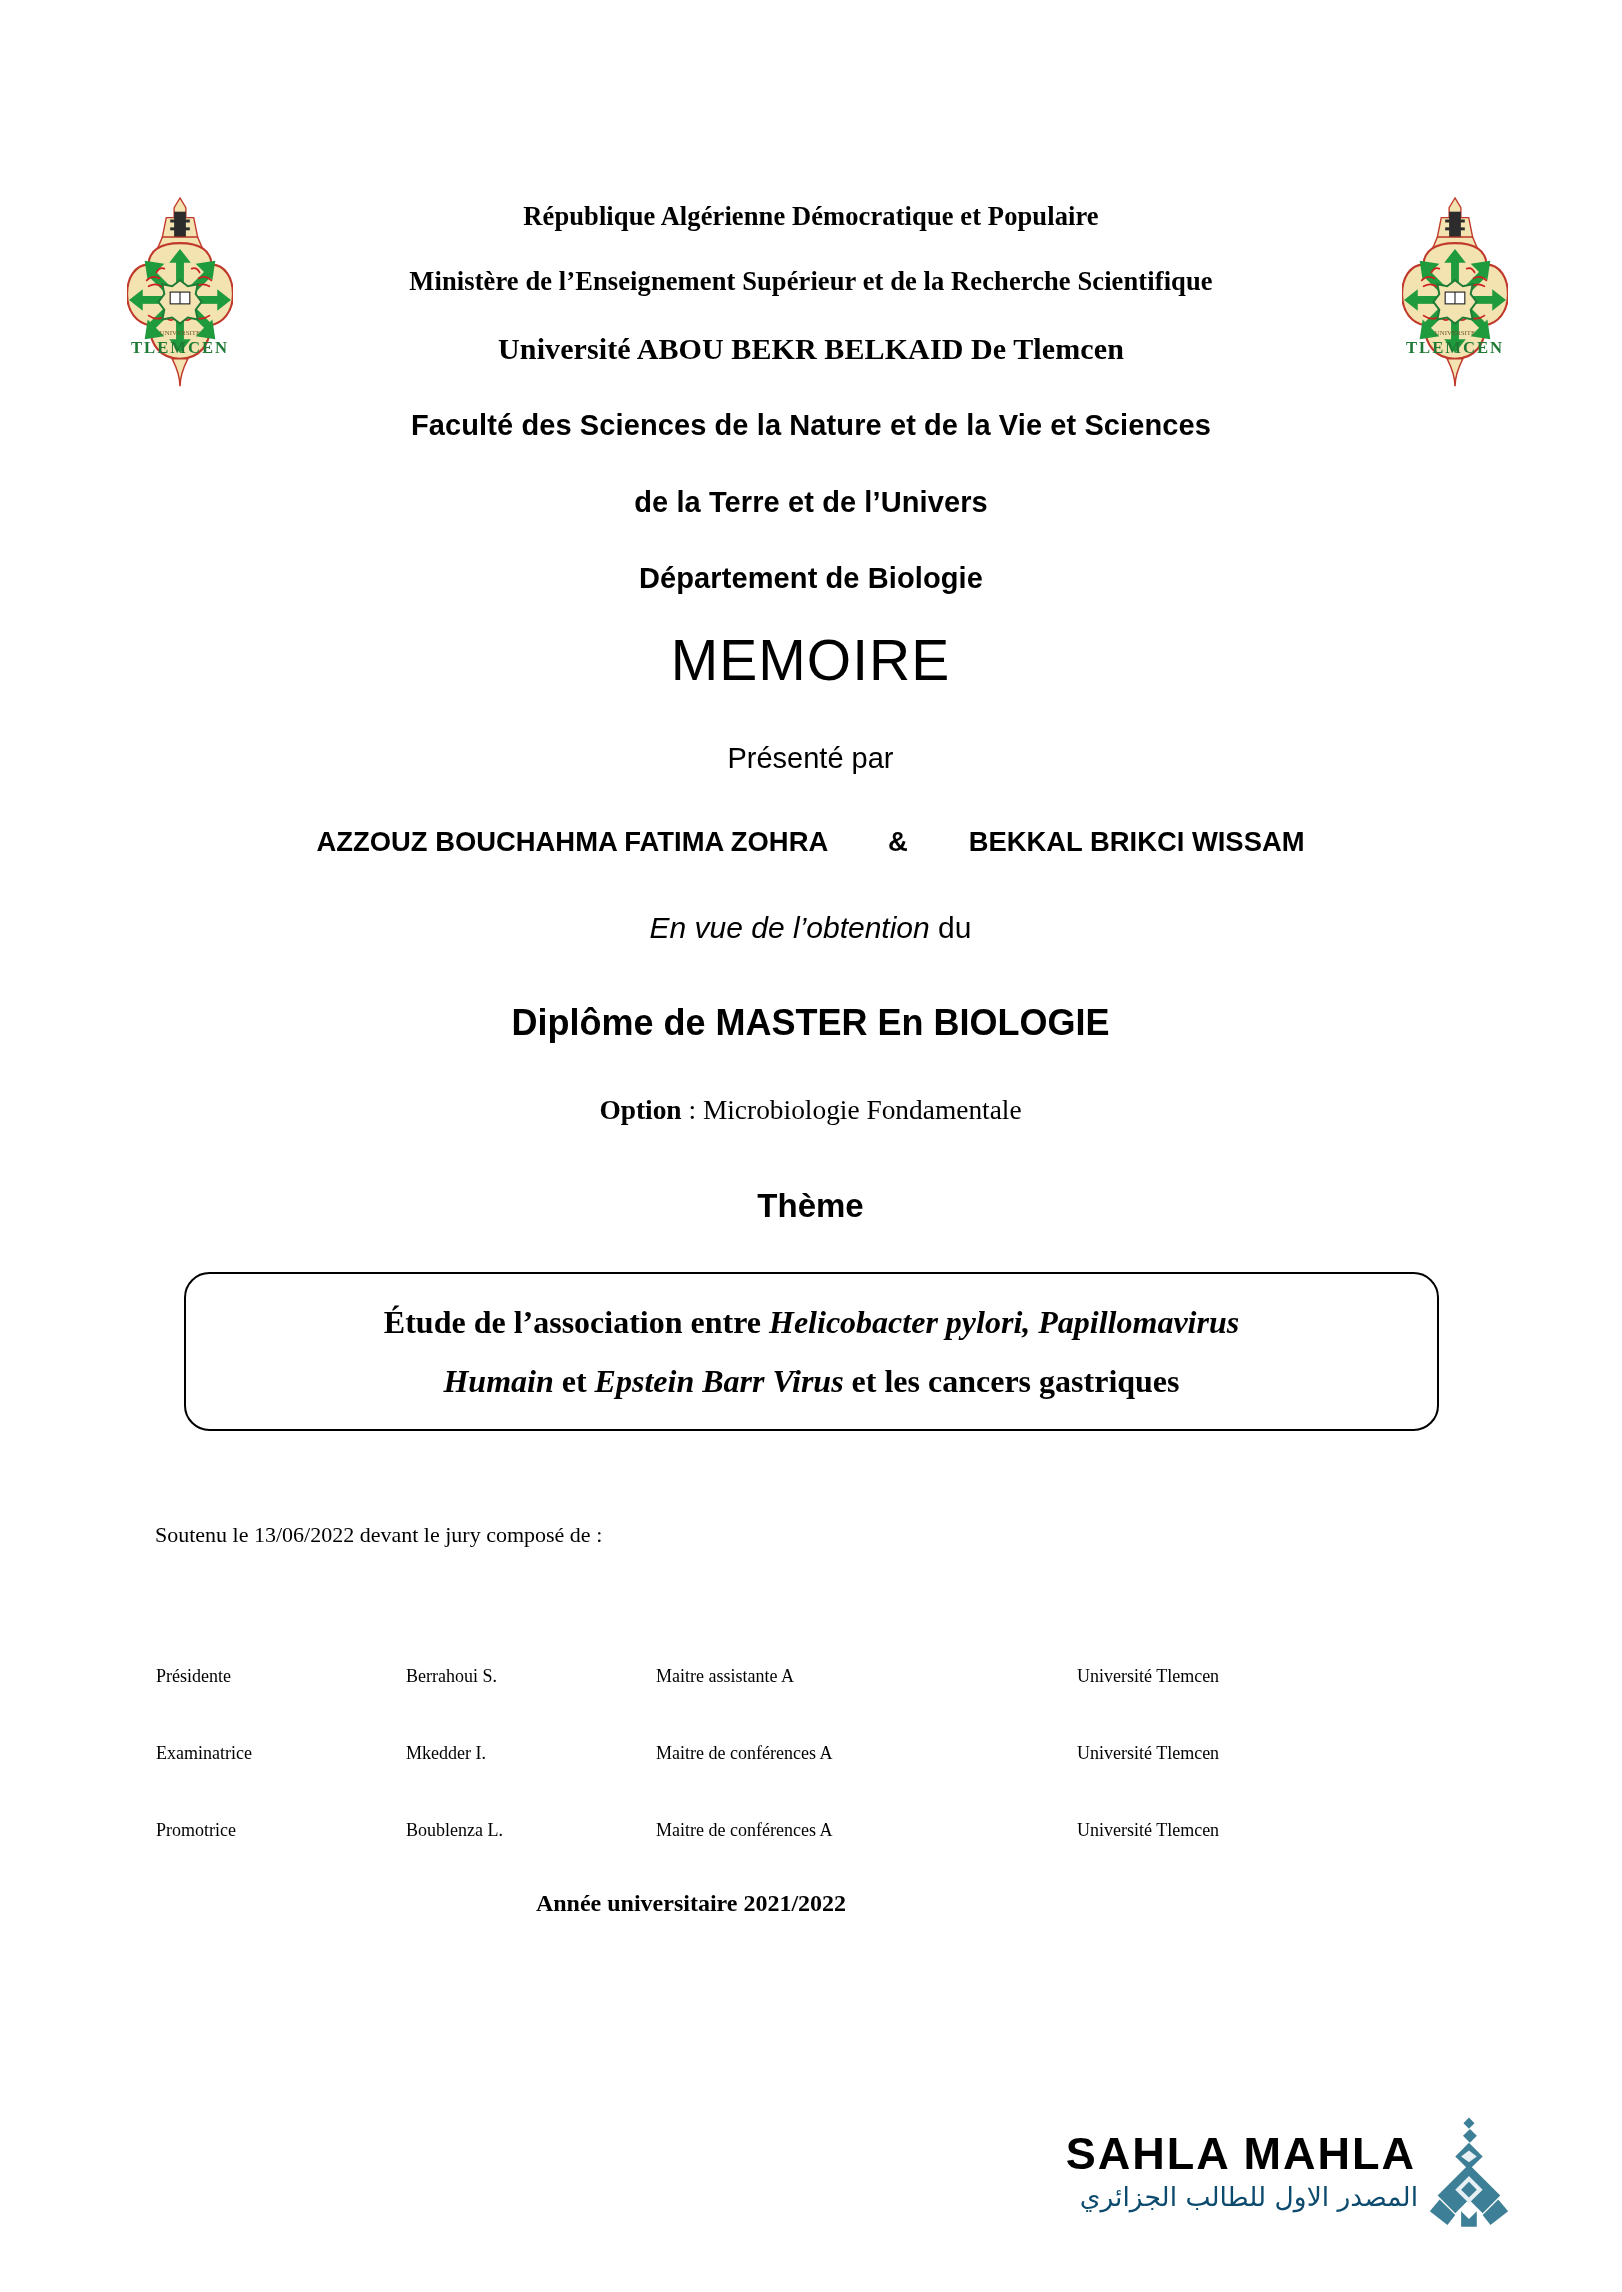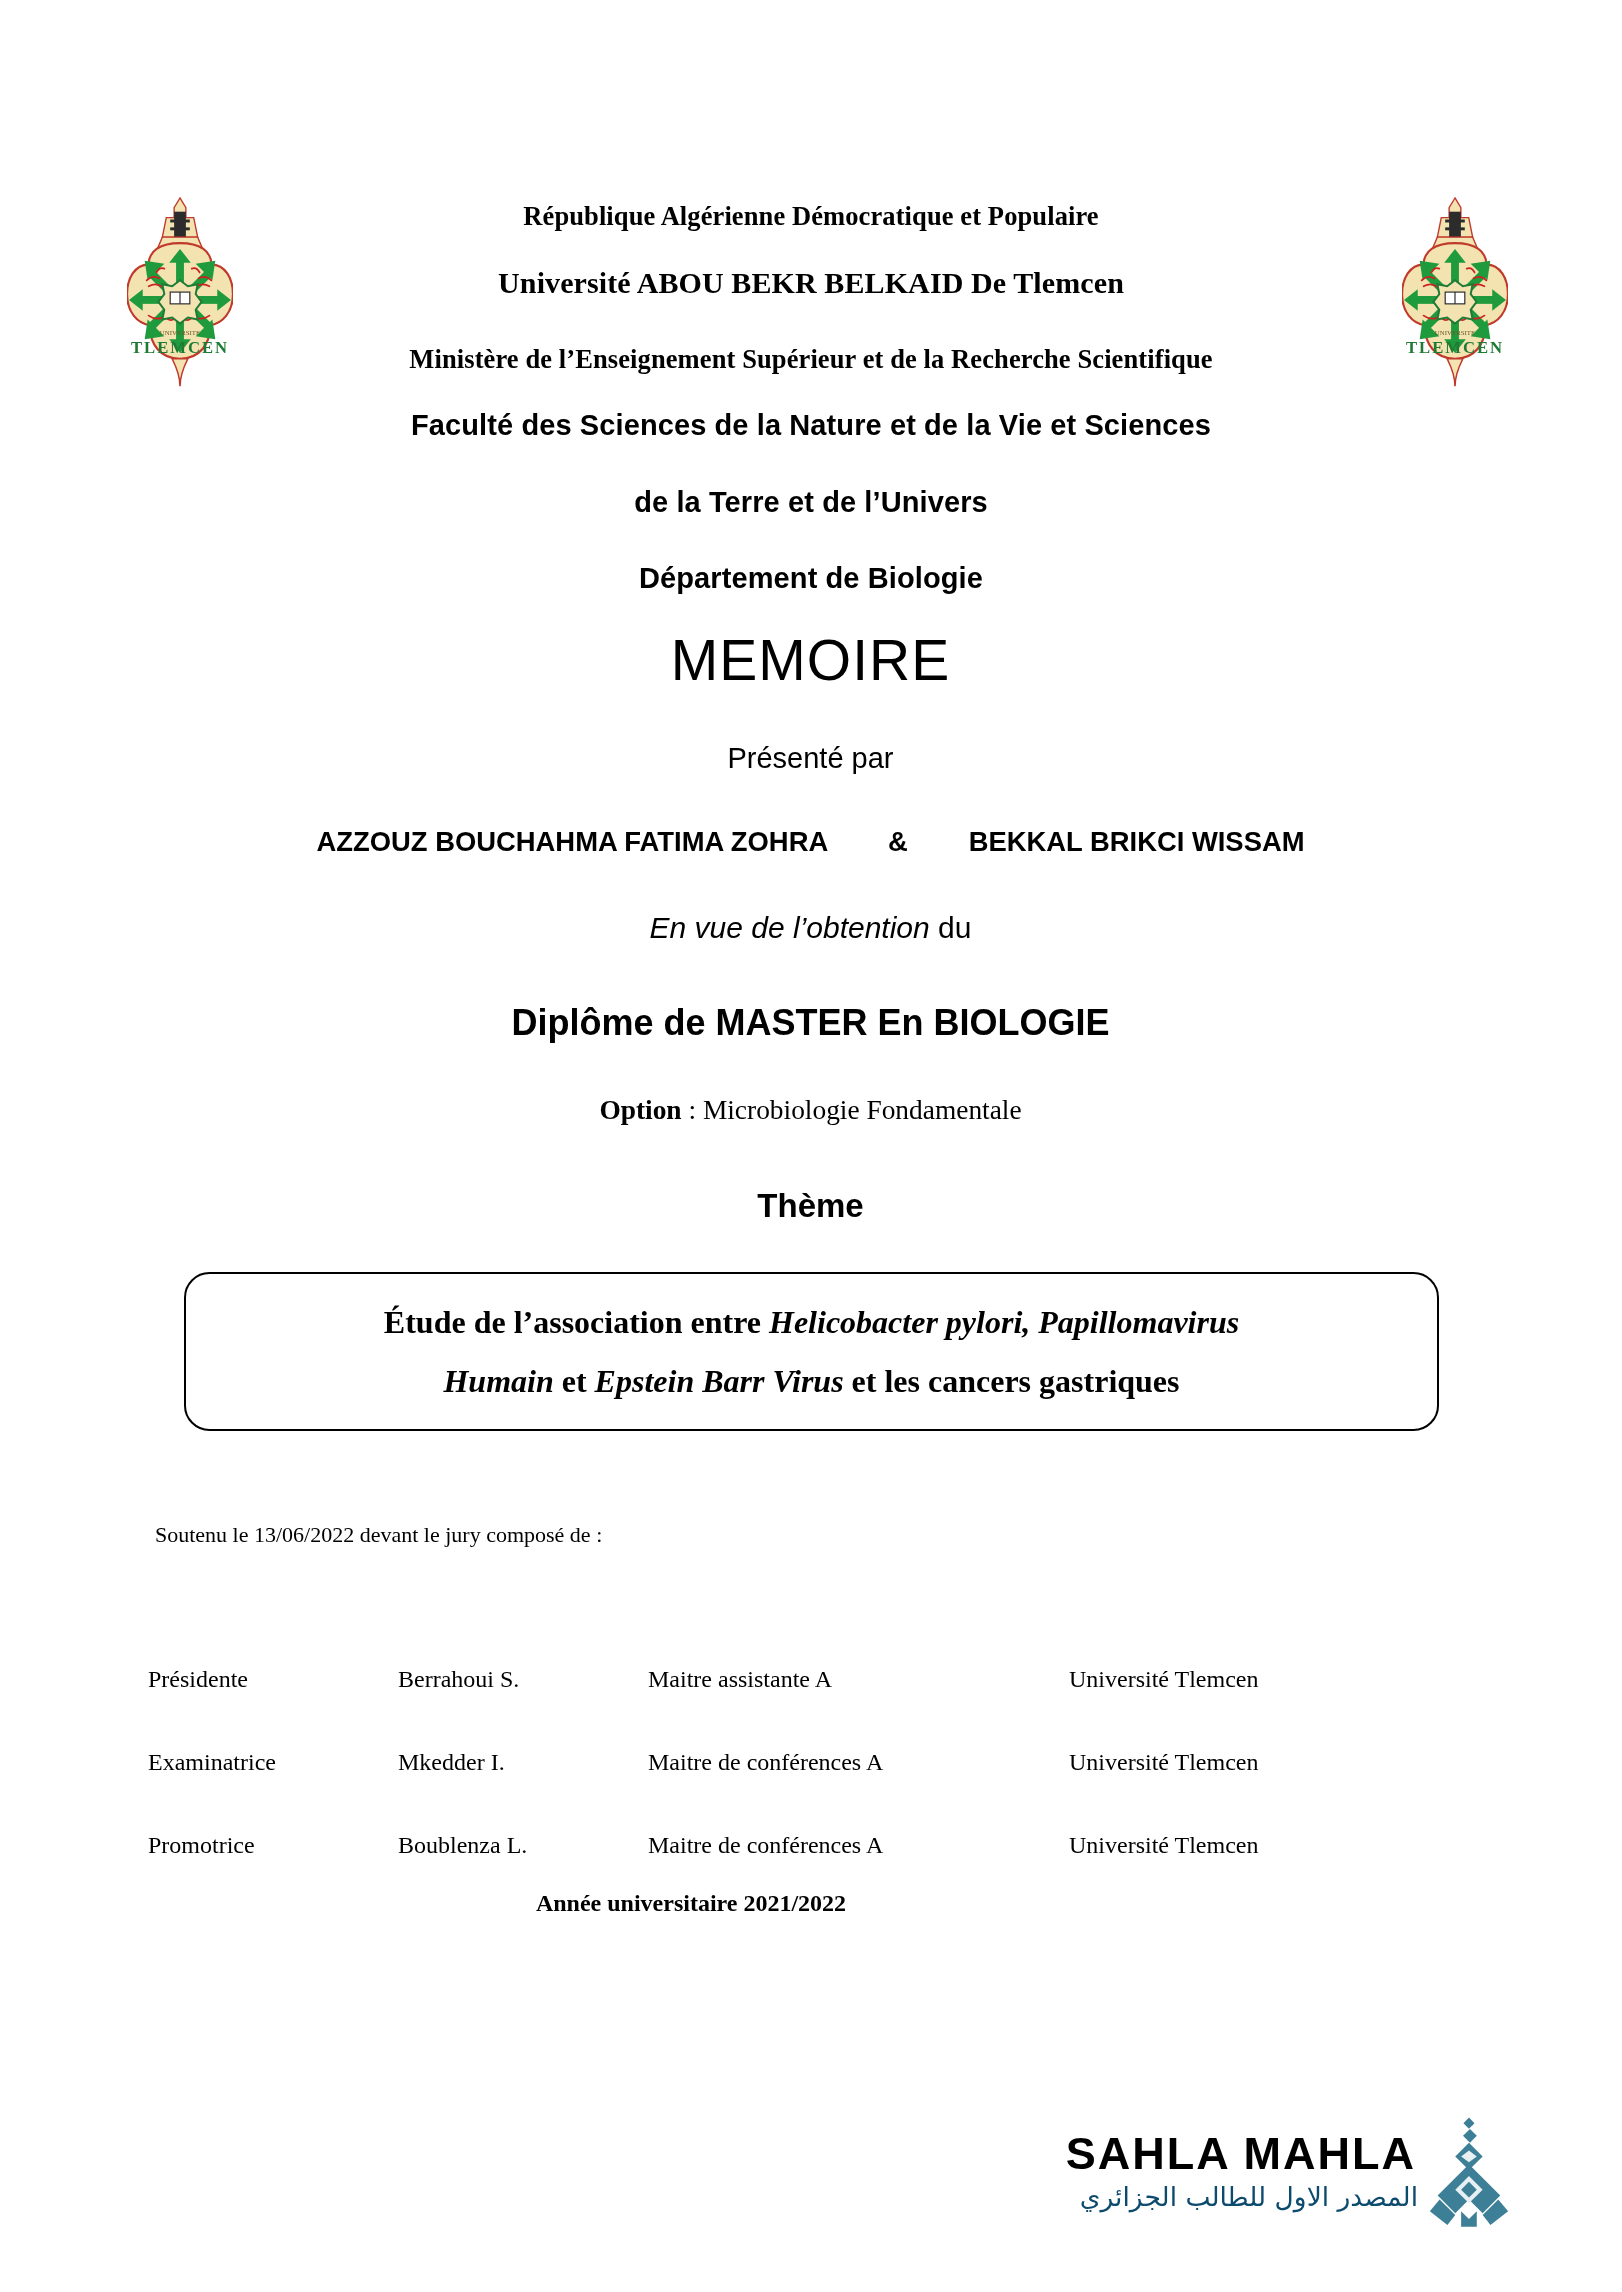--- a/index.html
+++ b/index.html
@@ -139,26 +139,26 @@
   
   .soutenu {
     position: absolute;
     left: 155px;
     top: 1522px;
     font-family: "Liberation Serif", serif;
     font-size: 22px;
   }
   .jury {
     position: absolute;
-    left: 148px;
+    left: 156px;
     top: 1666px;
     width: 1225px;
     border-collapse: collapse;
     font-family: "Liberation Serif", serif;
-    font-size: 24px;
+    font-size: 18px;
   }
   .jury td {
     padding: 0 0 56px 0;
     vertical-align: top;
     white-space: nowrap;
   }
   .jury td.c0 { width: 250px; }
   .jury td.c1 { width: 250px; }
   .jury td.c2 { width: 421px; }
   .jury td.c3 { width: 304px; }
@@ -347,22 +347,22 @@
         <line x1="54" y1="98" x2="54" y2="110" stroke="#2c2c2c" stroke-width="1.2"></line>
       </g>
       <text x="54" y="142" text-anchor="middle" font-family="Liberation Serif, serif" font-size="7" fill="#6b5a2a">UNIVERSITE</text>
       <text x="54" y="160" text-anchor="middle" font-family="Liberation Serif, serif" font-size="17" font-weight="bold" letter-spacing="2" fill="#1f7a35">TLEMCEN</text>
       <path d="M46 166 q8 16 8 28 q0 -12 8 -28 z" fill="#f2e3b0" stroke="#c0392b" stroke-width="1.6"></path>
     </svg>
   </div>
 
   <div class="header-block">
     <div class="hdr-line">République Algérienne Démocratique et Populaire</div>
+    <div class="hdr-line">Ministère de l’Enseignement Supérieur et de la Recherche Scientifique</div>
     <div class="hdr-line univ">Université ABOU BEKR BELKAID De Tlemcen</div>
-    <div class="hdr-line">Ministère de l’Enseignement Supérieur et de la Recherche Scientifique</div>
     <div class="hdr-line fac1">Faculté des Sciences de la Nature et de la Vie et Sciences</div>
     <div class="hdr-line fac2">de la Terre et de l’Univers</div>
     <div class="hdr-line dept">Département de Biologie</div>
   </div>
 
   <div class="center-col">
     <div class="memoire">MEMOIRE</div>
     <div class="presente">Présenté par</div>
     <div class="authors">AZZOUZ BOUCHAHMA FATIMA ZOHRA        &amp;        BEKKAL BRIKCI WISSAM</div>
     <div class="envue">

